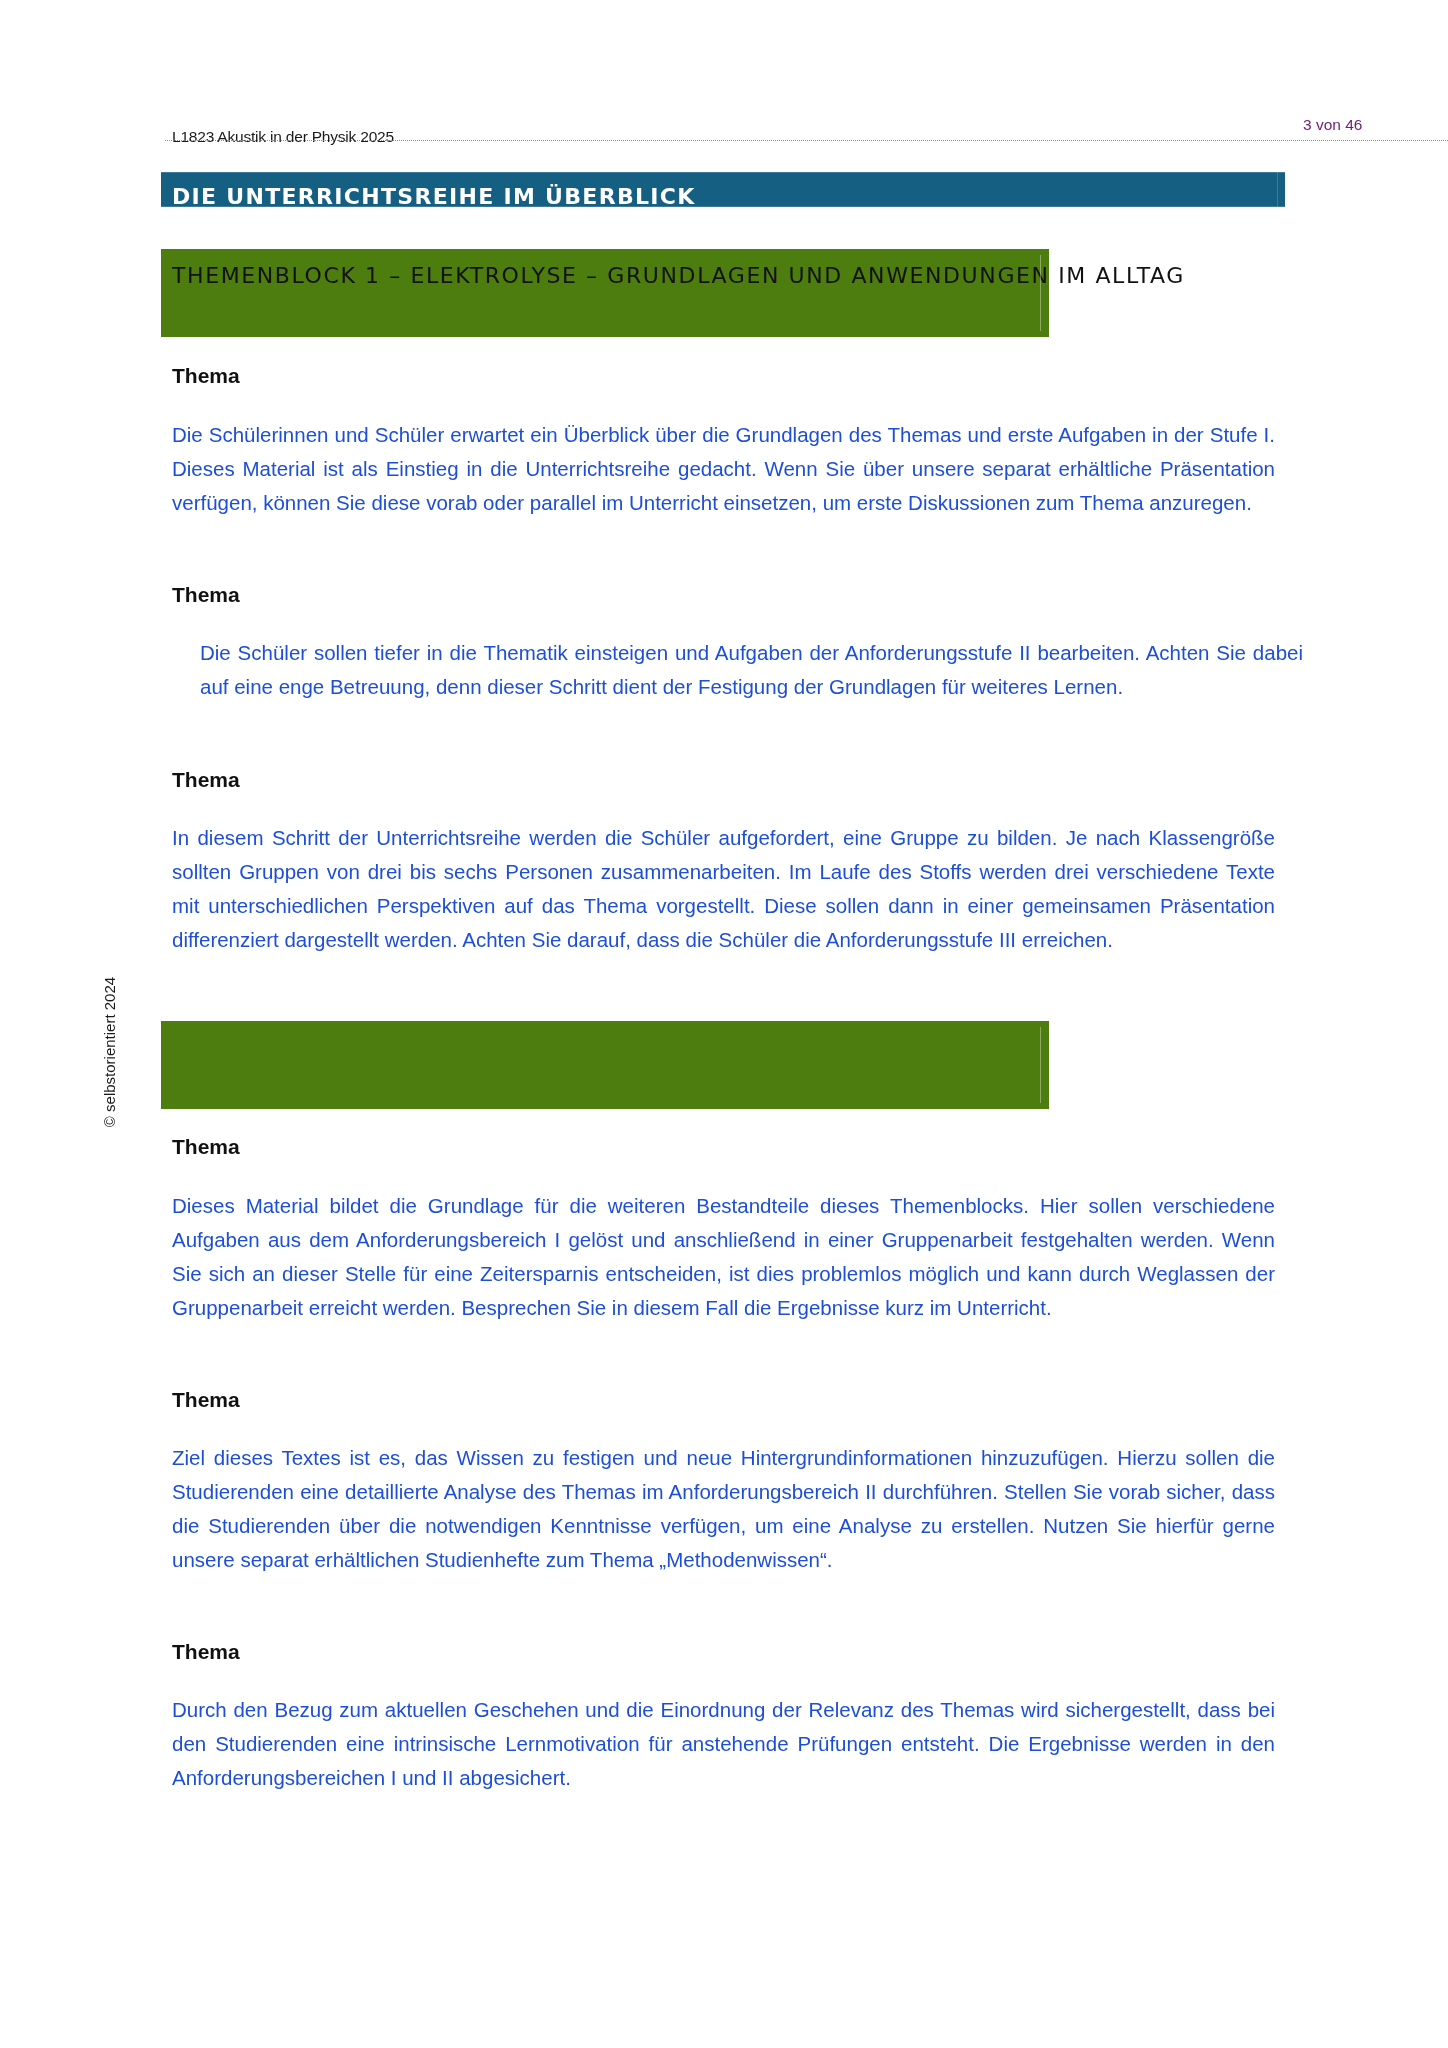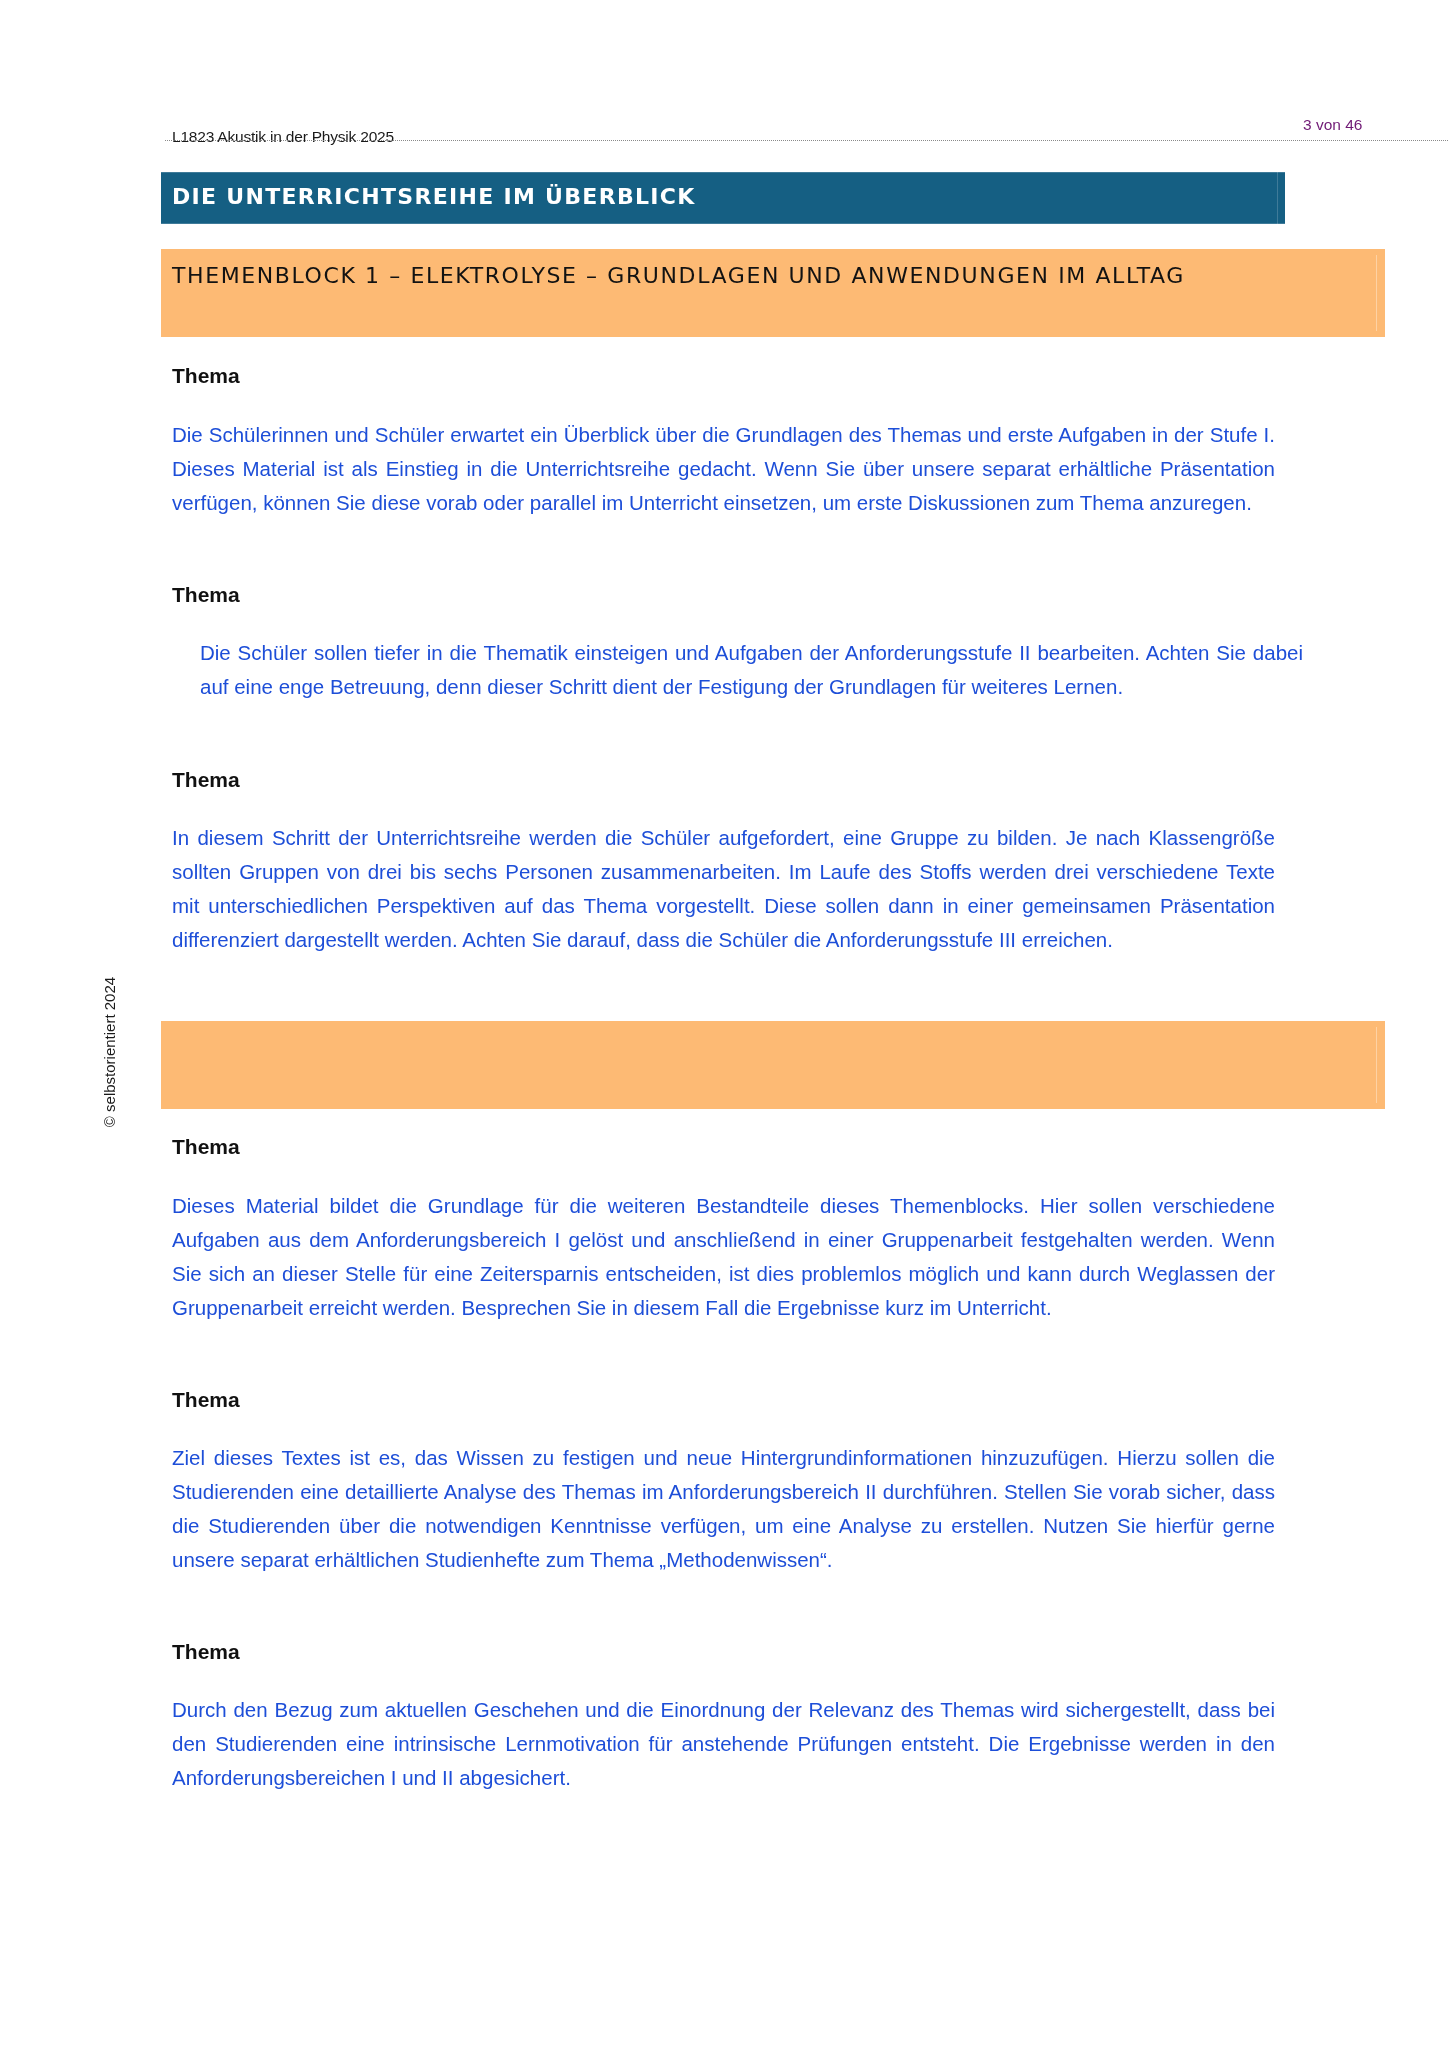--- a/index.html
+++ b/index.html
@@ -7,28 +7,28 @@
          font-family: "Liberation Sans", sans-serif; color: #111; }
 
   .page-header { position: absolute; left: 165px; top: 112px; width: 1283px; height: 30px; }
   .header-left { position: absolute; left: 7px; top: 16px; font-size: 15.5px; color: #1a1a1a; letter-spacing: -0.2px; }
   .header-right { position: absolute; left: 1138px; top: 4px; font-size: 15.5px; color: #701a75; }
   .header-rule { position: absolute; left: 0; right: 0; top: 28px; border-top: 1px dotted #8a8a8a; height: 0; }
 
   .side-note { position: absolute; left: 109px; top: 1052px; transform: translate(-50%, -50%) rotate(-90deg);
                white-space: nowrap; font-size: 15px; color: #1a1a1a; }
 
-  .banner-main { position: absolute; left: 161px; top: 172px; width: 1124px; height: 52px;
+  .banner-main { position: absolute; left: 161px; top: 172px; width: 1124px; height: 35px;
                  background: #155f83; box-sizing: border-box;
                  box-shadow: inset 0 7px 0 -6px rgba(255,255,255,0.18), inset 0 -7px 0 -6px rgba(255,255,255,0.18); }
   .banner-main .inner-line { position: absolute; right: 7px; top: 0; bottom: 0; border-left: 1px solid rgba(255,255,255,0.18); }
   .banner-main-title { position: absolute; left: 11px; top: 12px; font-family: "DejaVu Sans", sans-serif;
                        font-weight: bold; font-size: 22px; letter-spacing: 1.3px; color: #ffffff; }
 
-  .banner-block { position: absolute; left: 161px; width: 1224px; height: 88px; background: #fdba74; box-sizing: border-box; }
+  .banner-block { position: absolute; left: 161px; width: 888px; height: 88px; background: #4d7c0f; box-sizing: border-box; }
   .banner-block .inner-line { position: absolute; right: 8px; top: 6px; bottom: 6px; border-left: 1px solid rgba(255,255,255,0.35); }
   .banner-block-title { position: absolute; left: 11px; top: 8px; width: 1060px; font-family: "DejaVu Sans", sans-serif;
                         font-size: 22px; line-height: 37px; letter-spacing: 1.6px; color: #121212; }
 
   .thema { position: absolute; left: 172px; font-weight: bold; font-size: 21px; color: #111; }
   .para { position: absolute; left: 172px; width: 1103px; font-size: 20.5px; line-height: 34px;
           text-align: justify; color: #1d4ed8; }
 </style>
 </head>
 <body>

